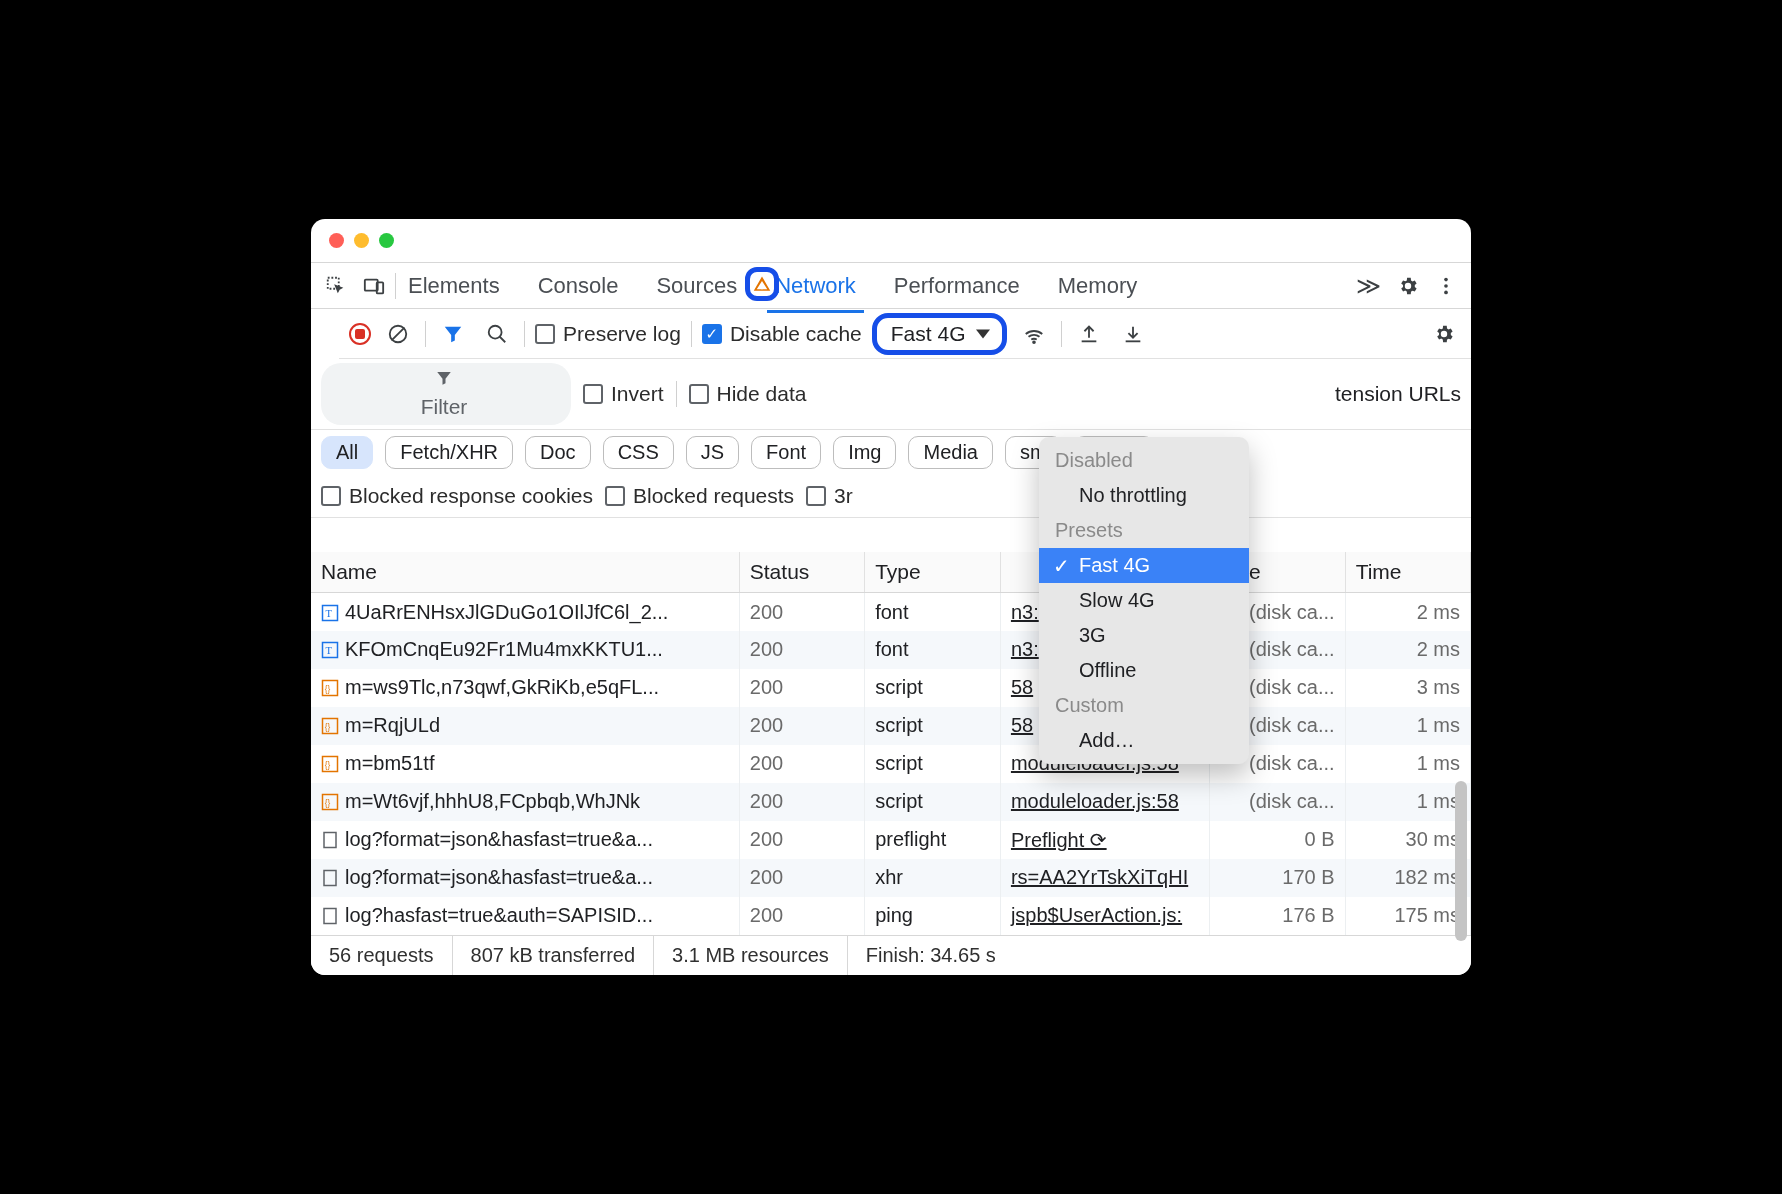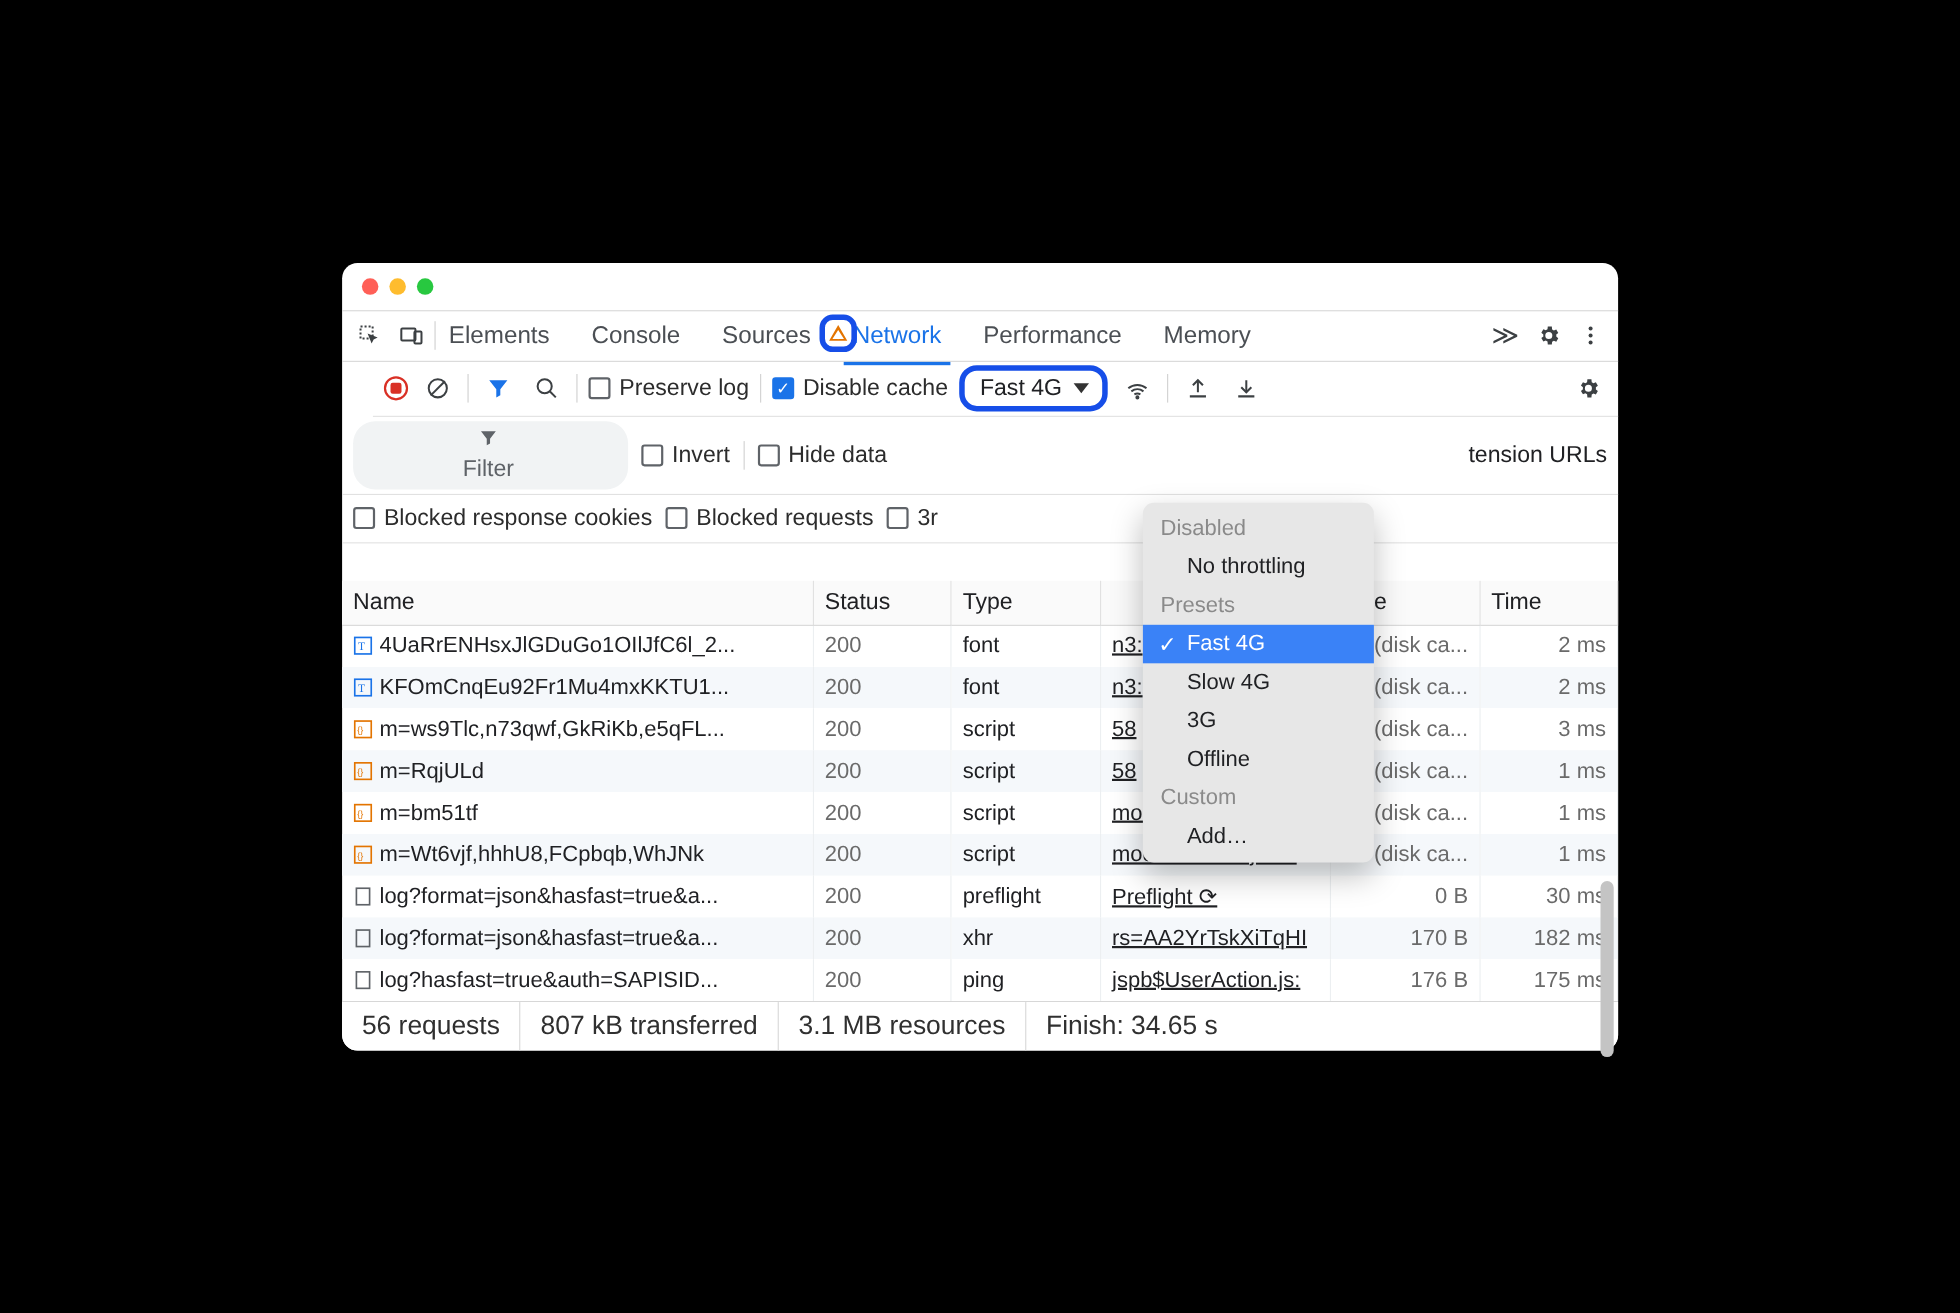--- a/index.html
+++ b/index.html
@@ -165,21 +165,21 @@
     height:38px;
   }
   .grid tr:nth-child(even) td{background:#f5f8fb;}
   .col-status,.col-size,.col-time{color:#6a6a6a;}
   .col-size,.col-time{text-align:right;}
   .initiator{text-decoration:underline;color:#202124;}
   .file-icon{display:inline-block;width:18px;height:18px;margin-right:6px;vertical-align:-3px;}
   
   .statusbar{
     display:flex;gap:0;border-top:1px solid #d7d7d7;
-    font-size:24px;color:#303030;padding:0;
+    font-size:20px;color:#303030;padding:0;
     border-radius:0 0 14px 14px;background:#fff;
   }
   .statusbar span{padding:8px 18px;border-right:1px solid #d7d7d7;}
   .statusbar span:last-child{border-right:none;}
   
   .dropdown{
     position:absolute;
     top:218px; left:728px;
     width:210px;
     background:#e7e7e7;
@@ -337,20 +337,32 @@
       </label>
     <span class="vdiv"></span>
     <label class="chk">
         <span class="chk-box"></span>
         <span>Hide data</span>
       </label>
     <span style="flex:1"></span>
     <span>tension URLs</span>
   </div>
 
+  <div class="filterbar" style="border-bottom:none;padding-top:2px;padding-bottom:2px;" id="type-pills">
+      <span class="pill active">All</span>
+      <span class="pill">Fetch/XHR</span>
+      <span class="pill">Doc</span>
+      <span class="pill">CSS</span>
+      <span class="pill">JS</span>
+      <span class="pill">Font</span>
+      <span class="pill">Img</span>
+      <span class="pill">Media</span>
+      <span class="pill">sm</span>
+      <span class="pill">Other</span>
+    </div>
 
   <div class="filterbar2">
     <label class="chk">
         <span class="chk-box"></span>
         <span>Blocked response cookies</span>
       </label>
     <label class="chk">
         <span class="chk-box"></span>
         <span>Blocked requests</span>
       </label>

